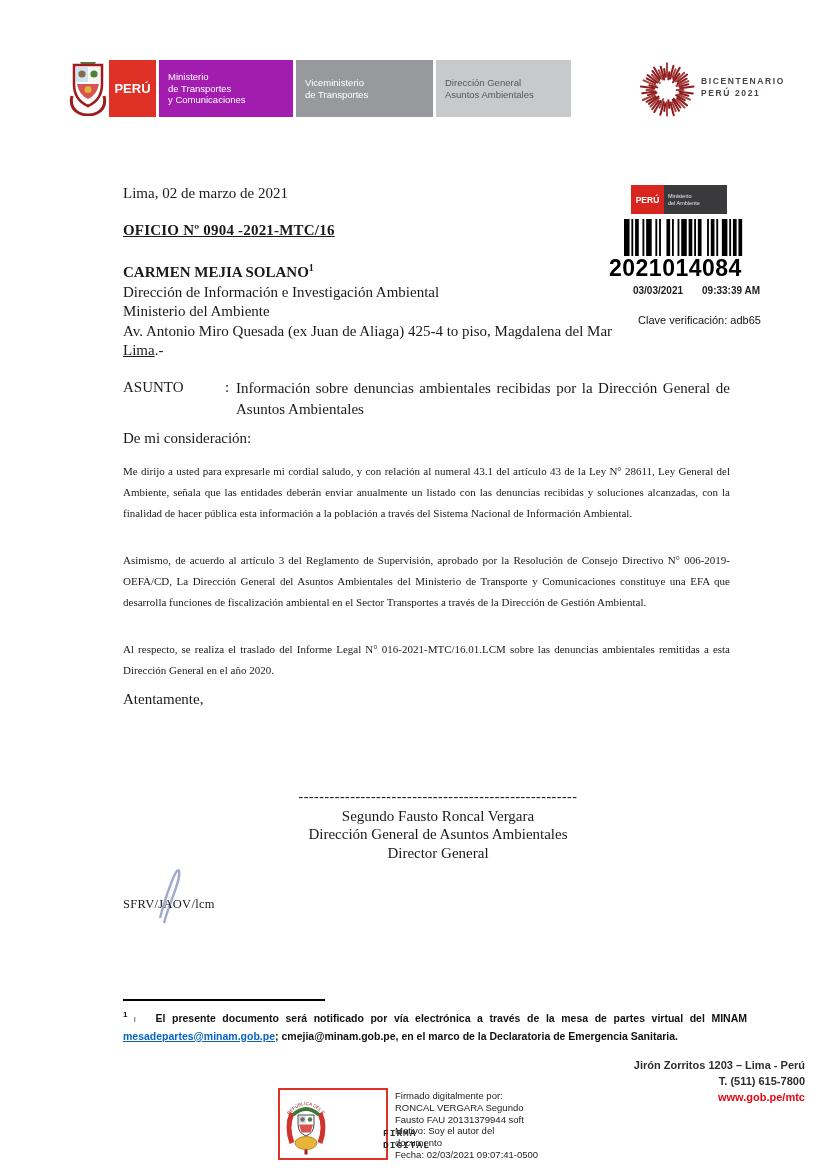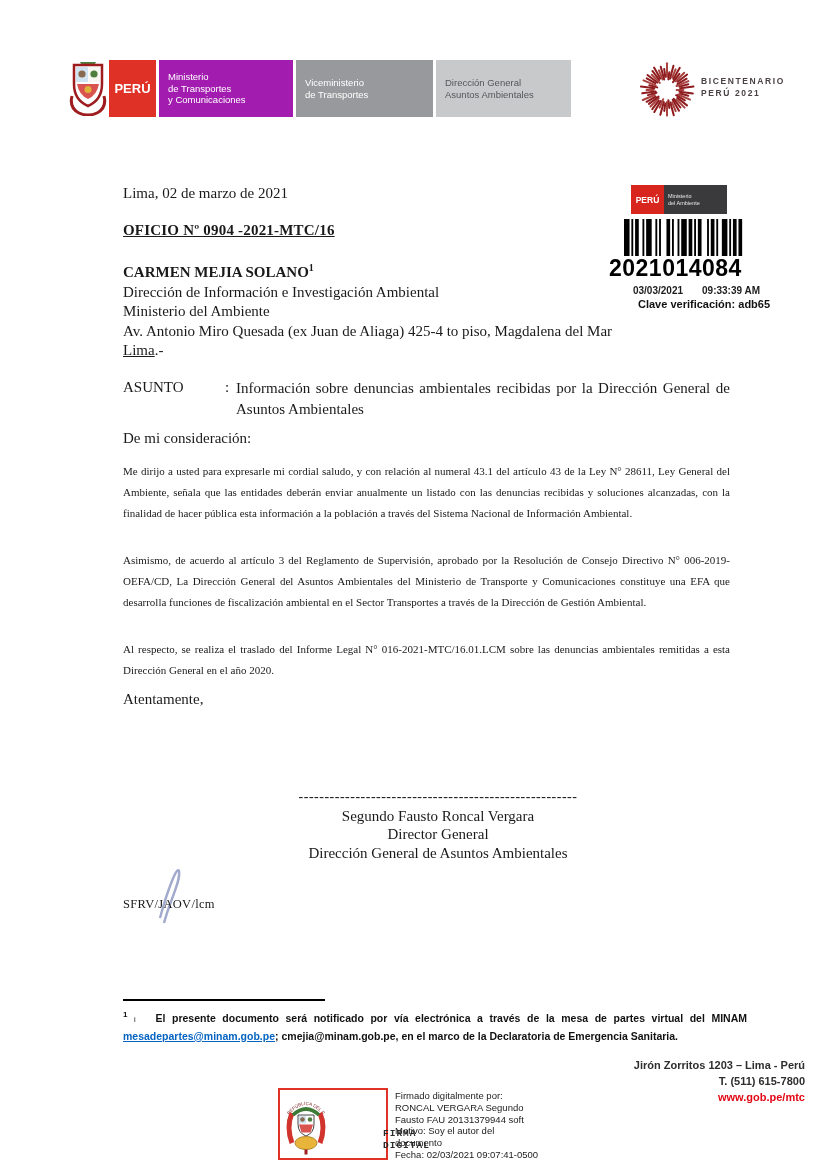--- a/index.html
+++ b/index.html
@@ -31,21 +31,21 @@
   .minam-logo { left:631px; top:185px; display:flex; height:29px; }
   .minam-red { width:33px; background:#D8261F; color:#fff; display:flex; align-items:center;
                justify-content:center; font-family:"Liberation Sans",sans-serif; font-weight:bold; font-size:8.5px; }
   .minam-dark { width:63px; background:#3A3A3C; color:#e8e8e8; font-family:"Liberation Sans",sans-serif;
                 font-size:5.5px; line-height:7px; display:flex; align-items:center; padding-left:4px;
                 white-space:pre-line; }
   .stamp-number { left:609px; top:255px; width:142px; font-family:"Liberation Sans",sans-serif;
                   font-weight:bold; font-size:23px; letter-spacing:0.5px; color:#000; }
   .stamp-dt { left:607px; top:285px; width:179px; display:flex; justify-content:center;
               font-family:"Liberation Sans",sans-serif; font-weight:bold; font-size:10px; color:#1c1c1c;gap:19px; }
-  .stamp-clave { left:638px; top:298px; font-family:"Liberation Sans",sans-serif; font-weight:bold;
+  .stamp-clave { left:638px; top:314px; font-family:"Liberation Sans",sans-serif; font-weight:normal;
                  font-size:11px; color:#111;text-align:right; }
 
   
   .body-line { left:123px; font-size:15px; }
   .oficio { font-weight:bold; text-decoration:underline; letter-spacing:0.2px; }
   .recipient { left:123px; top:258px; font-size:15px; line-height:19.5px; }
   .recipient .name { font-weight:bold; }
   .u { text-decoration:underline; }
   .para { left:123px; width:607px; font-size:11px; line-height:21px; text-align:justify; }
   .subject-text { left:236px; top:378px; width:494px; font-size:15px; line-height:21px; text-align:justify; }
@@ -226,22 +226,22 @@
 
   <div class="abs para" style="top:461px;">Me dirijo a usted para expresarle mi cordial saludo, y con relación al numeral 43.1 del artículo 43 de la Ley N° 28611, Ley General del Ambiente, señala que las entidades deberán enviar anualmente un listado con las denuncias recibidas y soluciones alcanzadas, con la finalidad de hacer pública esta información a la población a través del Sistema Nacional de Información Ambiental.</div>
   <div class="abs para" style="top:550px;">Asimismo, de acuerdo al artículo 3 del Reglamento de Supervisión, aprobado por la Resolución de Consejo Directivo N° 006-2019-OEFA/CD, La Dirección General del Asuntos Ambientales del Ministerio de Transporte y Comunicaciones constituye una EFA que desarrolla funciones de fiscalización ambiental en el Sector Transportes a través de la Dirección de Gestión Ambiental.</div>
   <div class="abs para" style="top:639px;">Al respecto, se realiza el traslado del Informe Legal N° 016-2021-MTC/16.01.LCM sobre las denuncias ambientales remitidas a esta Dirección General en el año 2020.</div>
 
   <div class="abs body-line" style="top:691px;">Atentamente,</div>
 
   <div class="abs sig-block">
     <div class="dashes">------------------------------------------------------</div>
     <div>Segundo Fausto Roncal Vergara</div>
+    <div>Dirección General de Asuntos Ambientales</div>
     <div>Director General</div>
-    <div>Dirección General de Asuntos Ambientales</div>
   </div>
 
   <div class="abs" style="left:148px; top:860px; width:44px; height:64px;">
     <svg viewBox="0 0 44 64" width="44" height="64">
       <path d="M12,58 C19,32 29,5 31,11 C33,21 22,40 16,63" stroke="#97A0C6" stroke-width="2.4" fill="none" opacity="0.9"></path>
     </svg>
   </div>
   <div class="abs initials">SFRV/JAOV/lcm</div>
 
   <div class="abs fn-rule"></div>

